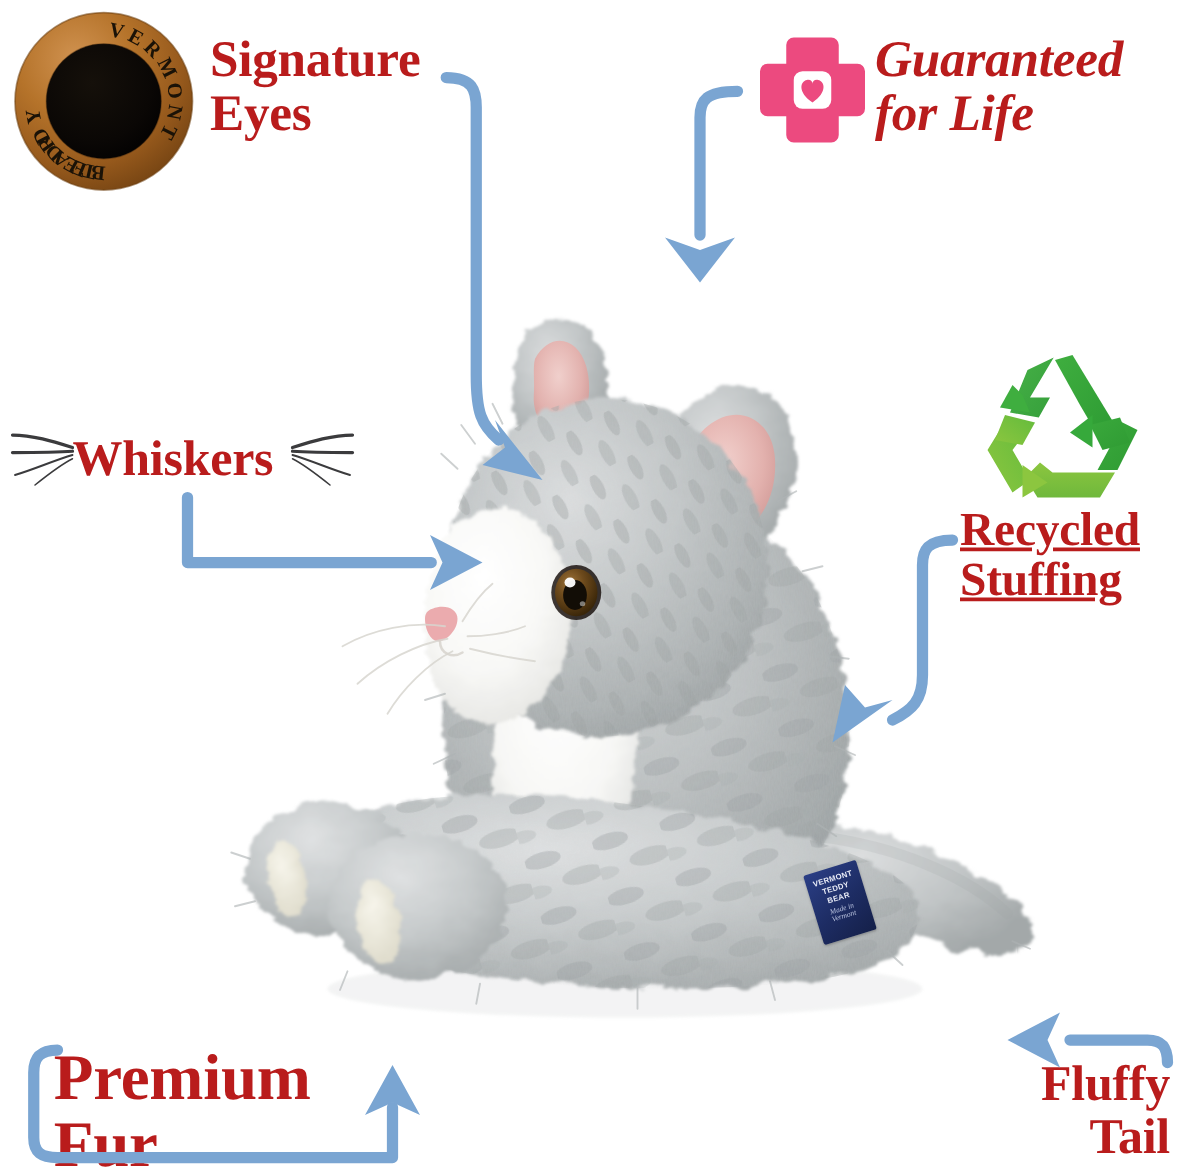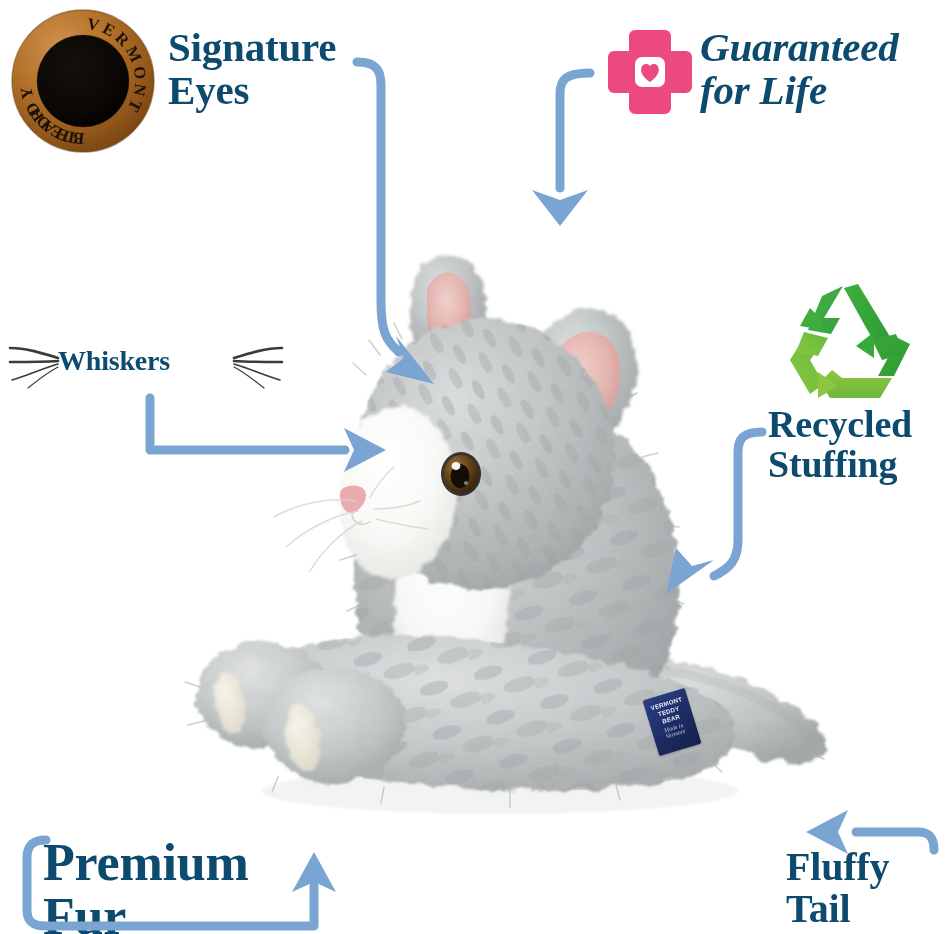--- a/index.html
+++ b/index.html
@@ -18,53 +18,55 @@
     height: 934px;
     background: #ffffff;
     overflow: hidden;
   }
 
   
   .callout-label {
     position: absolute;
     font-family: "Liberation Serif", "DejaVu Serif", serif;
     font-weight: 700;
-    color: #0c4a6e;
+    color: #b91c1c;
     line-height: 1.04;
     letter-spacing: -0.2px;
     white-space: pre-line;
     -webkit-font-smoothing: antialiased;
   }
 
   
   #label-signature-eyes {
     left: 168px; top: 26px;
     font-size: 41px;
   }
   #label-guaranteed {
     left: 700px; top: 26px;
     font-size: 41px;
     font-style: italic;
   }
   #label-whiskers {
     left: 58px; top: 346px;
-    font-size: 28px;
+    font-size: 40px;
   }
   #label-recycled {
     left: 768px; top: 405px;
     font-size: 38px;
     text-align: left;
+    text-decoration: underline;
   }
   #label-premium-fur {
     left: 43px; top: 836px;
     font-size: 52px;
   }
   #label-fluffy-tail {
     left: 786px; top: 846px;
     font-size: 40px;
+    text-align: right;
     width: 150px;
   }
 
   
   .whisker-deco { position: absolute; pointer-events: none; }
   #whisker-deco-left  { left: 8px;  top: 336px; }
   #whisker-deco-right { left: 228px; top: 336px; }
 
   
   #icon-signature-eye {

